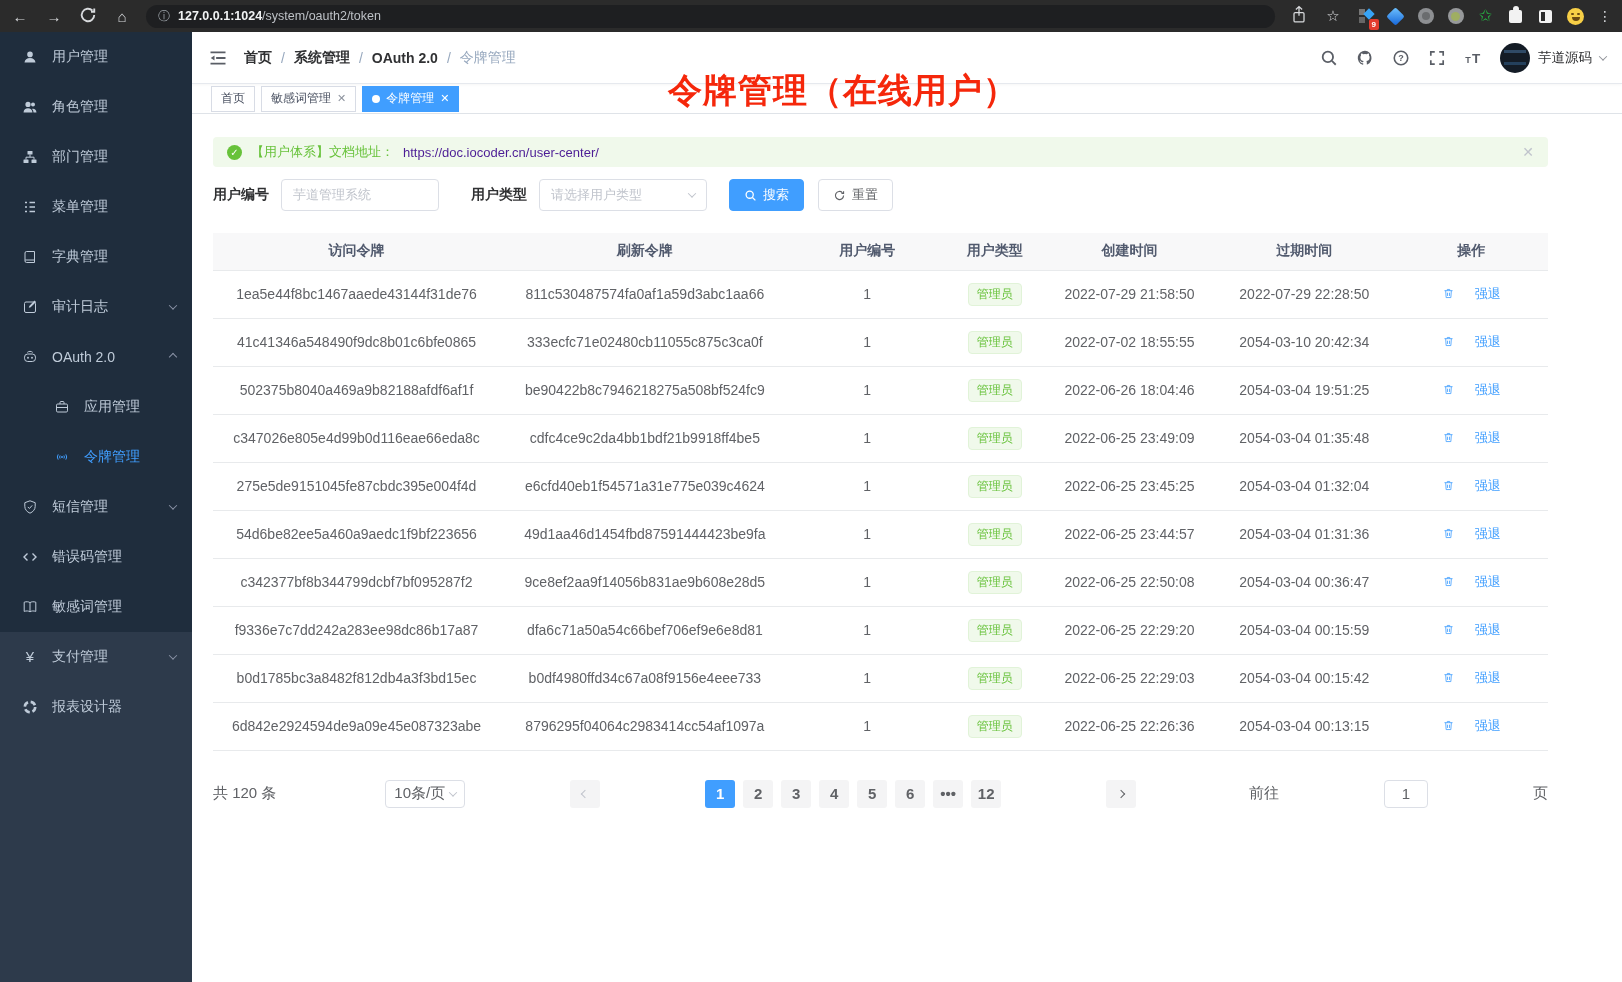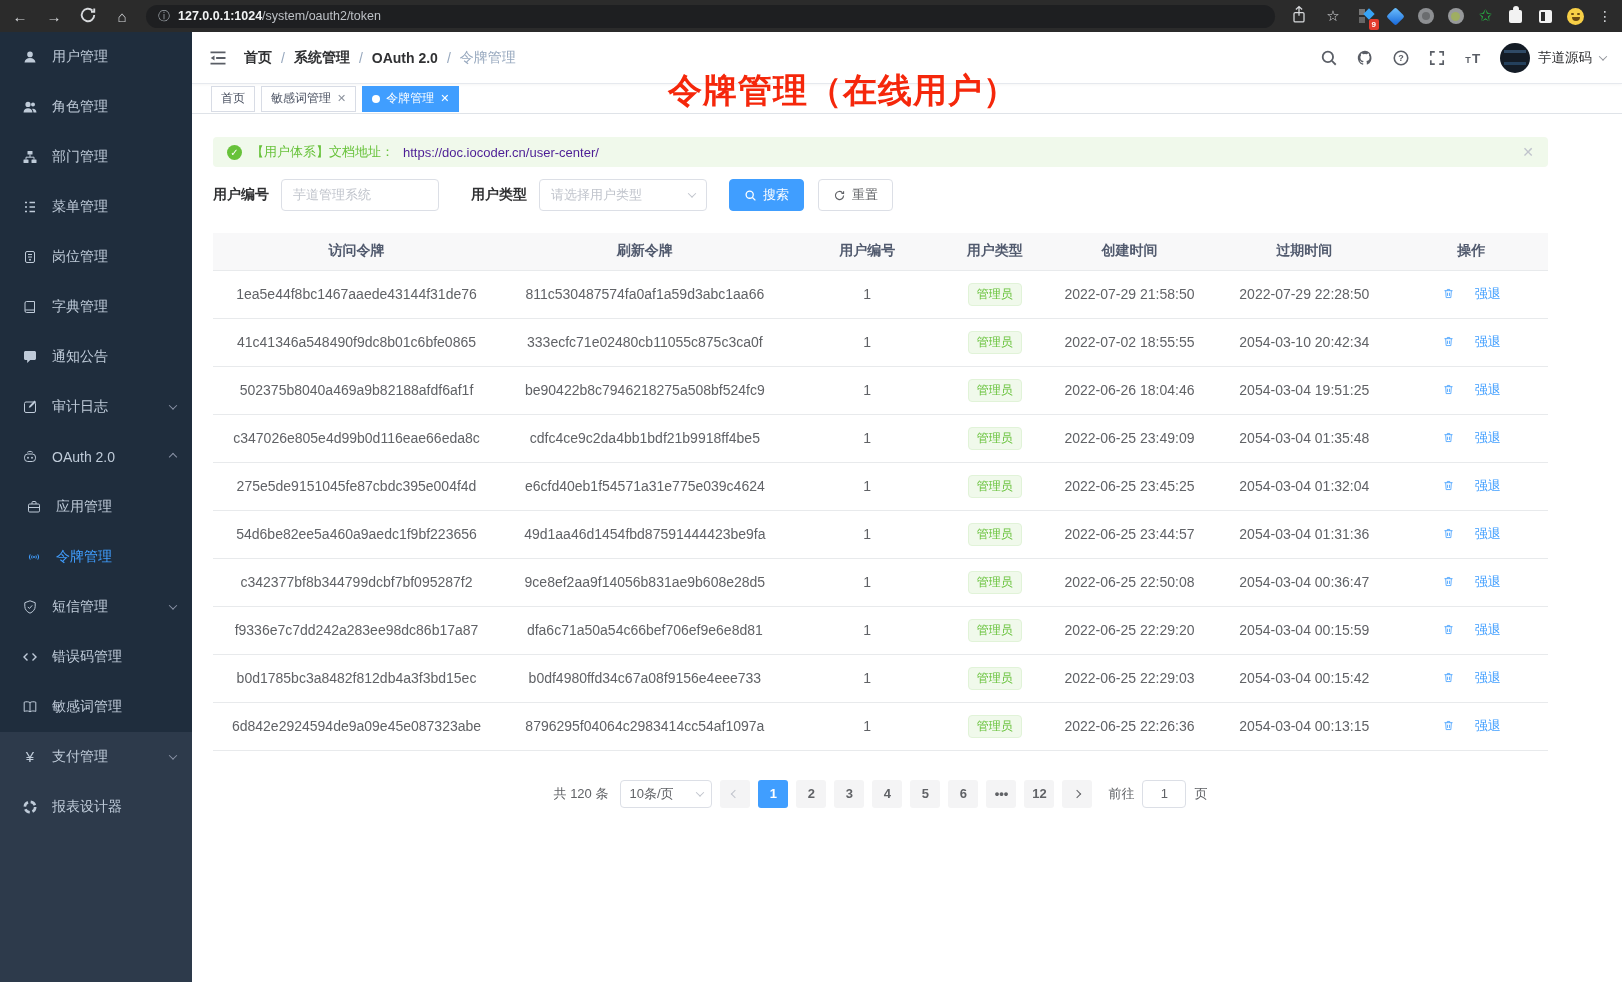--- a/index.html
+++ b/index.html
@@ -38,21 +38,21 @@
 
   
   .app { display:flex; height:950px; }
   .sidebar { width:192px; background:#1f2d3d; display:flex; flex-direction:column; flex-shrink:0; }
   .logo-row { height:52px; background:#2d3a4e; display:flex; align-items:center; gap:10px; padding:0 14px; flex-shrink:0; }
   .logo-row .title { color:#fff; font-size:14.5px; font-weight:700; white-space:nowrap; }
   .menu { display:flex; flex-direction:column; }
   .menu.upper { background:#1f2d3d; }
   .menu.lower { background:#2d3a4b; flex:1; }
   .menu-item { height:50px; display:flex; align-items:center; gap:14px; padding:0 16px 0 22px; color:#bfcbd9; font-size:14px; cursor:pointer; }
-  .menu-item.sub { padding-left:26px; }
+  .menu-item.sub { padding-left:54px; }
   .menu-item.active { color:#409eff; }
   .menu-item .mi-icon { width:16px; height:16px; display:flex; align-items:center; justify-content:center; flex-shrink:0; }
   .menu-item .mi-icon svg { width:16px; height:16px; }
   .menu-item .mi-label { flex:1; white-space:nowrap; }
   .glyph-icon { font-size:15px; line-height:16px; }
 
   .chev { display:inline-block; width:6px; height:6px; border-right:1.3px solid currentColor; border-bottom:1.3px solid currentColor; }
   .chev.down { transform:rotate(45deg) translate(-1px,-1px); }
   .chev.up { transform:rotate(-135deg); }
   .chev.left { transform:rotate(135deg); }
@@ -104,23 +104,23 @@
   .btn-primary { background:#409eff; color:#fff; border:1px solid #409eff; }
   .btn-plain { background:#fff; color:#606266; border:1px solid #dcdfe6; margin-left:4px; }
 
   table.grid { width:100%; border-collapse:collapse; margin-top:22px; table-layout:fixed; }
   .grid th { background:#f8f8f9; color:#515a6e; font-size:14px; font-weight:700; height:37px; text-align:center; border-bottom:1px solid #e8eaec; }
   .grid td { height:48px; text-align:center; font-size:14px; color:#606266; border-bottom:1px solid #e8eaec; white-space:nowrap; overflow:hidden; }
   .badge { display:inline-block; padding:2px 8px; font-size:12px; color:#67c23a; background:#f0f9eb; border:1px solid #e1f3d8; border-radius:4px; }
   .action-link { color:#409eff; font-size:13px; text-decoration:none; display:inline-flex; align-items:center; gap:20px; cursor:pointer; }
   .action-link svg { width:13px; height:13px; }
 
-  .pager { display:flex; align-items:center; justify-content:center; gap:8px; margin-top:29px; font-size:13px; color:#606266; }
+  .pager { display:flex; align-items:center; justify-content:space-between; gap:8px; margin-top:29px; font-size:15px; color:#606266; }
   .pager .total { margin-right:4px; }
-  .size-select { width:92px; height:28px; border:1px solid #dcdfe6; border-radius:4px; display:flex; align-items:center; justify-content:space-between; padding:0 8px; color:#606266; background:#fff; }
+  .size-select { width:80px; height:28px; border:1px solid #dcdfe6; border-radius:4px; display:flex; align-items:center; justify-content:space-between; padding:0 8px; color:#606266; background:#fff; }
   .size-select .chev { color:#c0c4cc; }
   .pg-btn { min-width:30px; height:28px; background:#f4f4f5; border-radius:3px; display:flex; align-items:center; justify-content:center; color:#606266; font-weight:600; cursor:pointer; padding:0 4px; }
   .pg-btn.disabled { color:#c0c4cc; }
   .pg-btn.active { background:#409eff; color:#fff; }
   .goto-input { width:44px; height:28px; border:1px solid #dcdfe6; border-radius:4px; display:flex; align-items:center; justify-content:center; color:#606266; background:#fff; }
 
   .annotation { position:absolute; left:668px; top:68px; font-size:34px; font-weight:600; color:#f5270b; letter-spacing:1px; white-space:nowrap; pointer-events:none; }
 
   .bunny { width:34px; height:34px; border-radius:4px; flex-shrink:0; }
 </style>
@@ -218,43 +218,25 @@
           <span class="mi-icon">
             <svg viewBox="0 0 16 16">
               <path d="M3 3.5h2M3 8h2M3 12.5h2M7.5 3.5H13M7.5 8H13M7.5 12.5H13" stroke="currentColor" stroke-width="1.6" fill="none"></path>
             </svg>
           </span>
           <span class="mi-label">菜单管理</span>
         </div>
         <div class="menu-item">
           <span class="mi-icon">
             <svg viewBox="0 0 16 16">
-              <rect x="3.5" y="2.5" width="9" height="11" rx="1.5" stroke="currentColor" fill="none"></rect>
-              <path d="M6 5.5h4M6 8h4" stroke="currentColor"></path>
-              <circle cx="8" cy="10.8" r="1" fill="currentColor"></circle>
-            </svg>
-          </span>
-          <span class="mi-label">岗位管理</span>
-        </div>
-        <div class="menu-item">
-          <span class="mi-icon">
-            <svg viewBox="0 0 16 16">
               <path d="M4.5 2.5h8v11h-8A1.5 1.5 0 013 12V4a1.5 1.5 0 011.5-1.5z" stroke="currentColor" fill="none"></path>
               <path d="M3.2 11h9.3" stroke="currentColor"></path>
             </svg>
           </span>
           <span class="mi-label">字典管理</span>
-        </div>
-        <div class="menu-item">
-          <span class="mi-icon">
-            <svg viewBox="0 0 16 16">
-              <path fill="currentColor" d="M2 3.5C2 2.7 2.7 2 3.5 2h9c.8 0 1.5.7 1.5 1.5v6c0 .8-.7 1.5-1.5 1.5H8.2l-3 3v-3H3.5C2.7 11 2 10.3 2 9.5v-6z"></path>
-            </svg>
-          </span>
-          <span class="mi-label">通知公告</span>
         </div>
         <div class="menu-item">
           <span class="mi-icon">
             <svg viewBox="0 0 16 16">
               <rect x="2.5" y="3" width="11" height="10.5" rx="1.5" stroke="currentColor" fill="none"></rect>
               <path d="M12.6 1.6l1.4 1.4-5.3 5.3-1.9.5.5-1.9z" fill="currentColor"></path>
             </svg>
           </span>
           <span class="mi-label">审计日志</span>
           <span class="chev down"></span>

